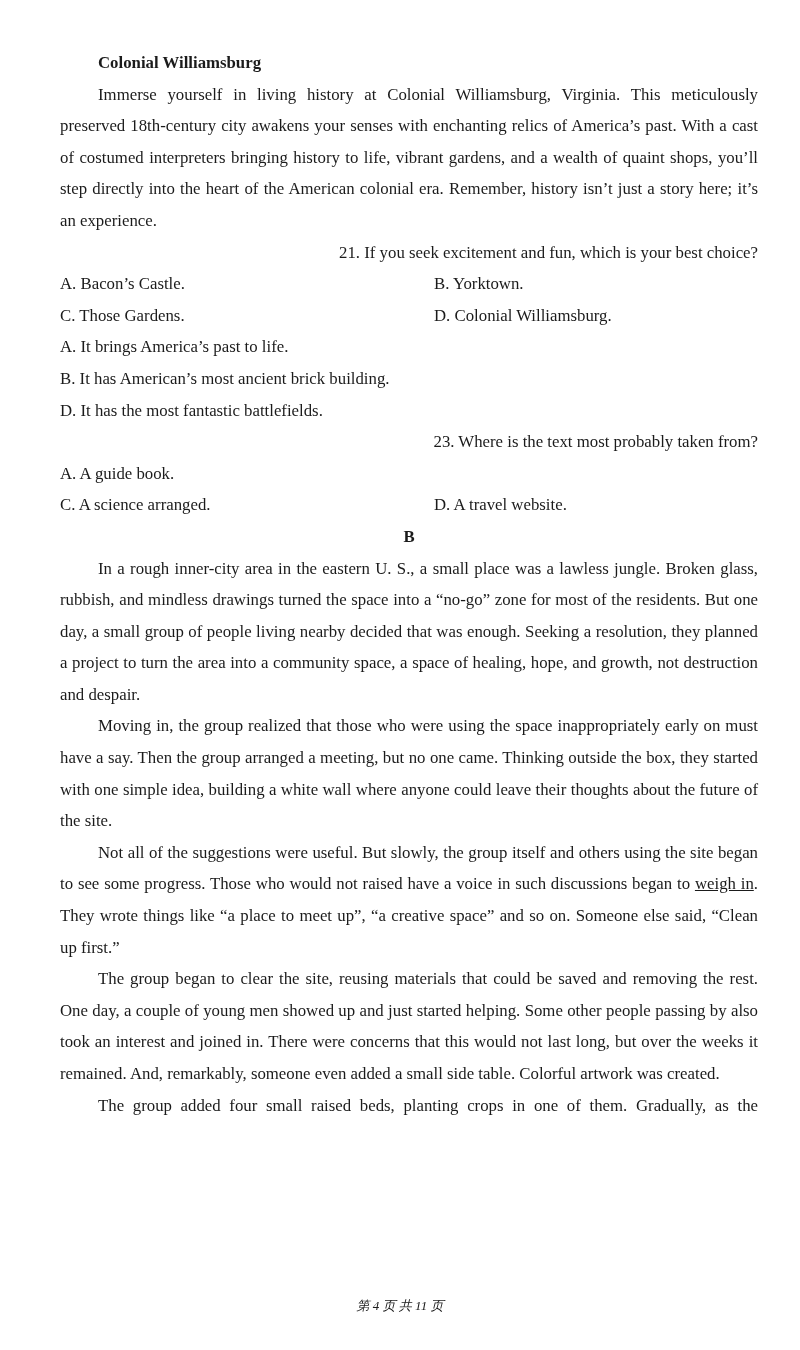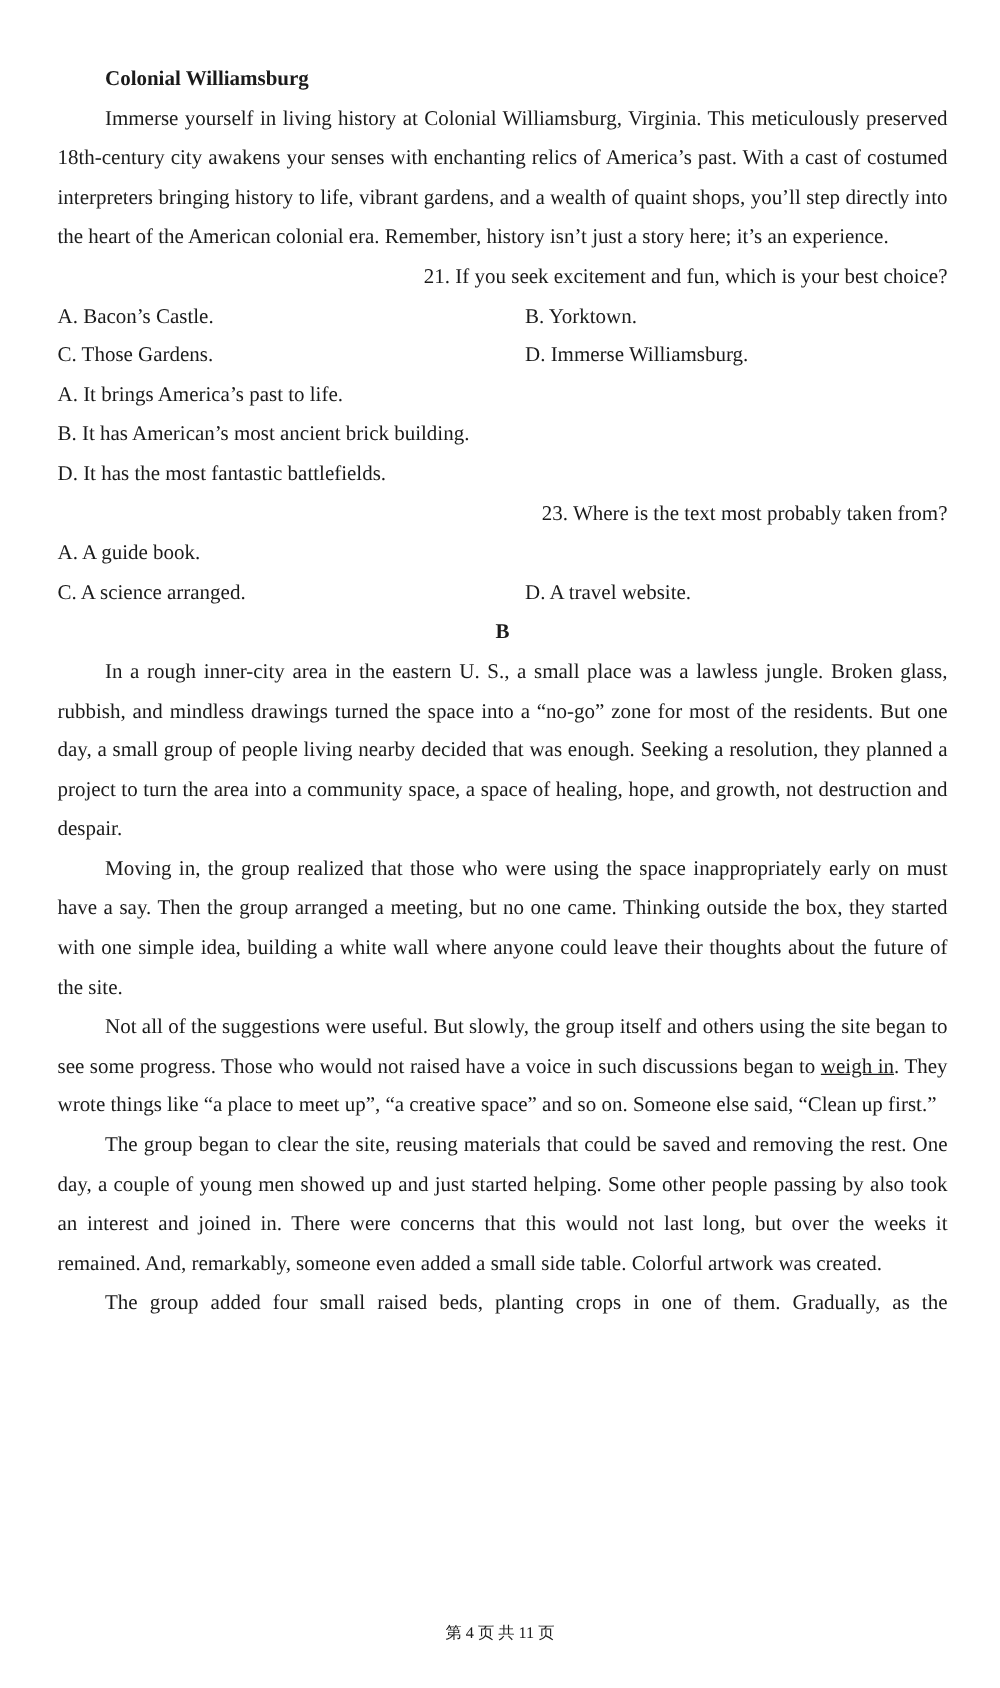--- a/index.html
+++ b/index.html
@@ -6,21 +6,21 @@
   html, body { width: 800px; }
   body {
     height: 1350px;
     background: #ffffff;
     position: relative;
     font-family: "Liberation Serif", serif;
     color: #1b1b1b;
     overflow: hidden;
   }
   .page {
-    padding: 47px 42px 0 46px;
+    padding: 47px 42px 0 60px;
     font-size: 16.8px;
     line-height: 31.6px;
   }
   .heading {
     font-weight: bold;
     text-indent: 38px;
   }
   .para {
     text-align: justify;
     text-indent: 38px;
@@ -40,40 +40,41 @@
   }
   .underline { text-decoration: underline; }
   .footer {
     position: absolute;
     left: 0;
     top: 1297px;
     width: 100%;
     text-align: center;
     font-size: 13px;
     color: #1b1b1b;
+    font-style: italic;
   }
 </style>
 </head>
 <body>
 
 <div class="page">
 
   <div class="heading">Colonial Williamsburg</div>
 
   <p class="para">Immerse yourself in living history at Colonial Williamsburg, Virginia. This meticulously preserved 18th-century city awakens your senses with enchanting relics of America’s past. With a cast of costumed interpreters bringing history to life, vibrant gardens, and a wealth of quaint shops, you’ll step directly into the heart of the American colonial era. Remember, history isn’t just a story here; it’s an experience.</p>
 
   <div>
     <div class="qstem">21. If you seek excitement and fun, which is your best choice?</div>
     <div class="opt-grid">
       <span>A. Bacon’s Castle.</span>
       <span>B. Yorktown.</span>
     </div>
     <div class="opt-grid">
       <span>C. Those Gardens.</span>
-      <span>D. Immerse Williamsburg.</span>
+      <span>D. Colonial Williamsburg.</span>
     </div>
   </div>
 
   <div>
     <div class="opt-line">A. It brings America’s past to life.</div>
     <div class="opt-line">B. It has American’s most ancient brick building.</div>
     <div class="opt-line">D. It has the most fantastic battlefields.</div>
   </div>
 
   <div>

